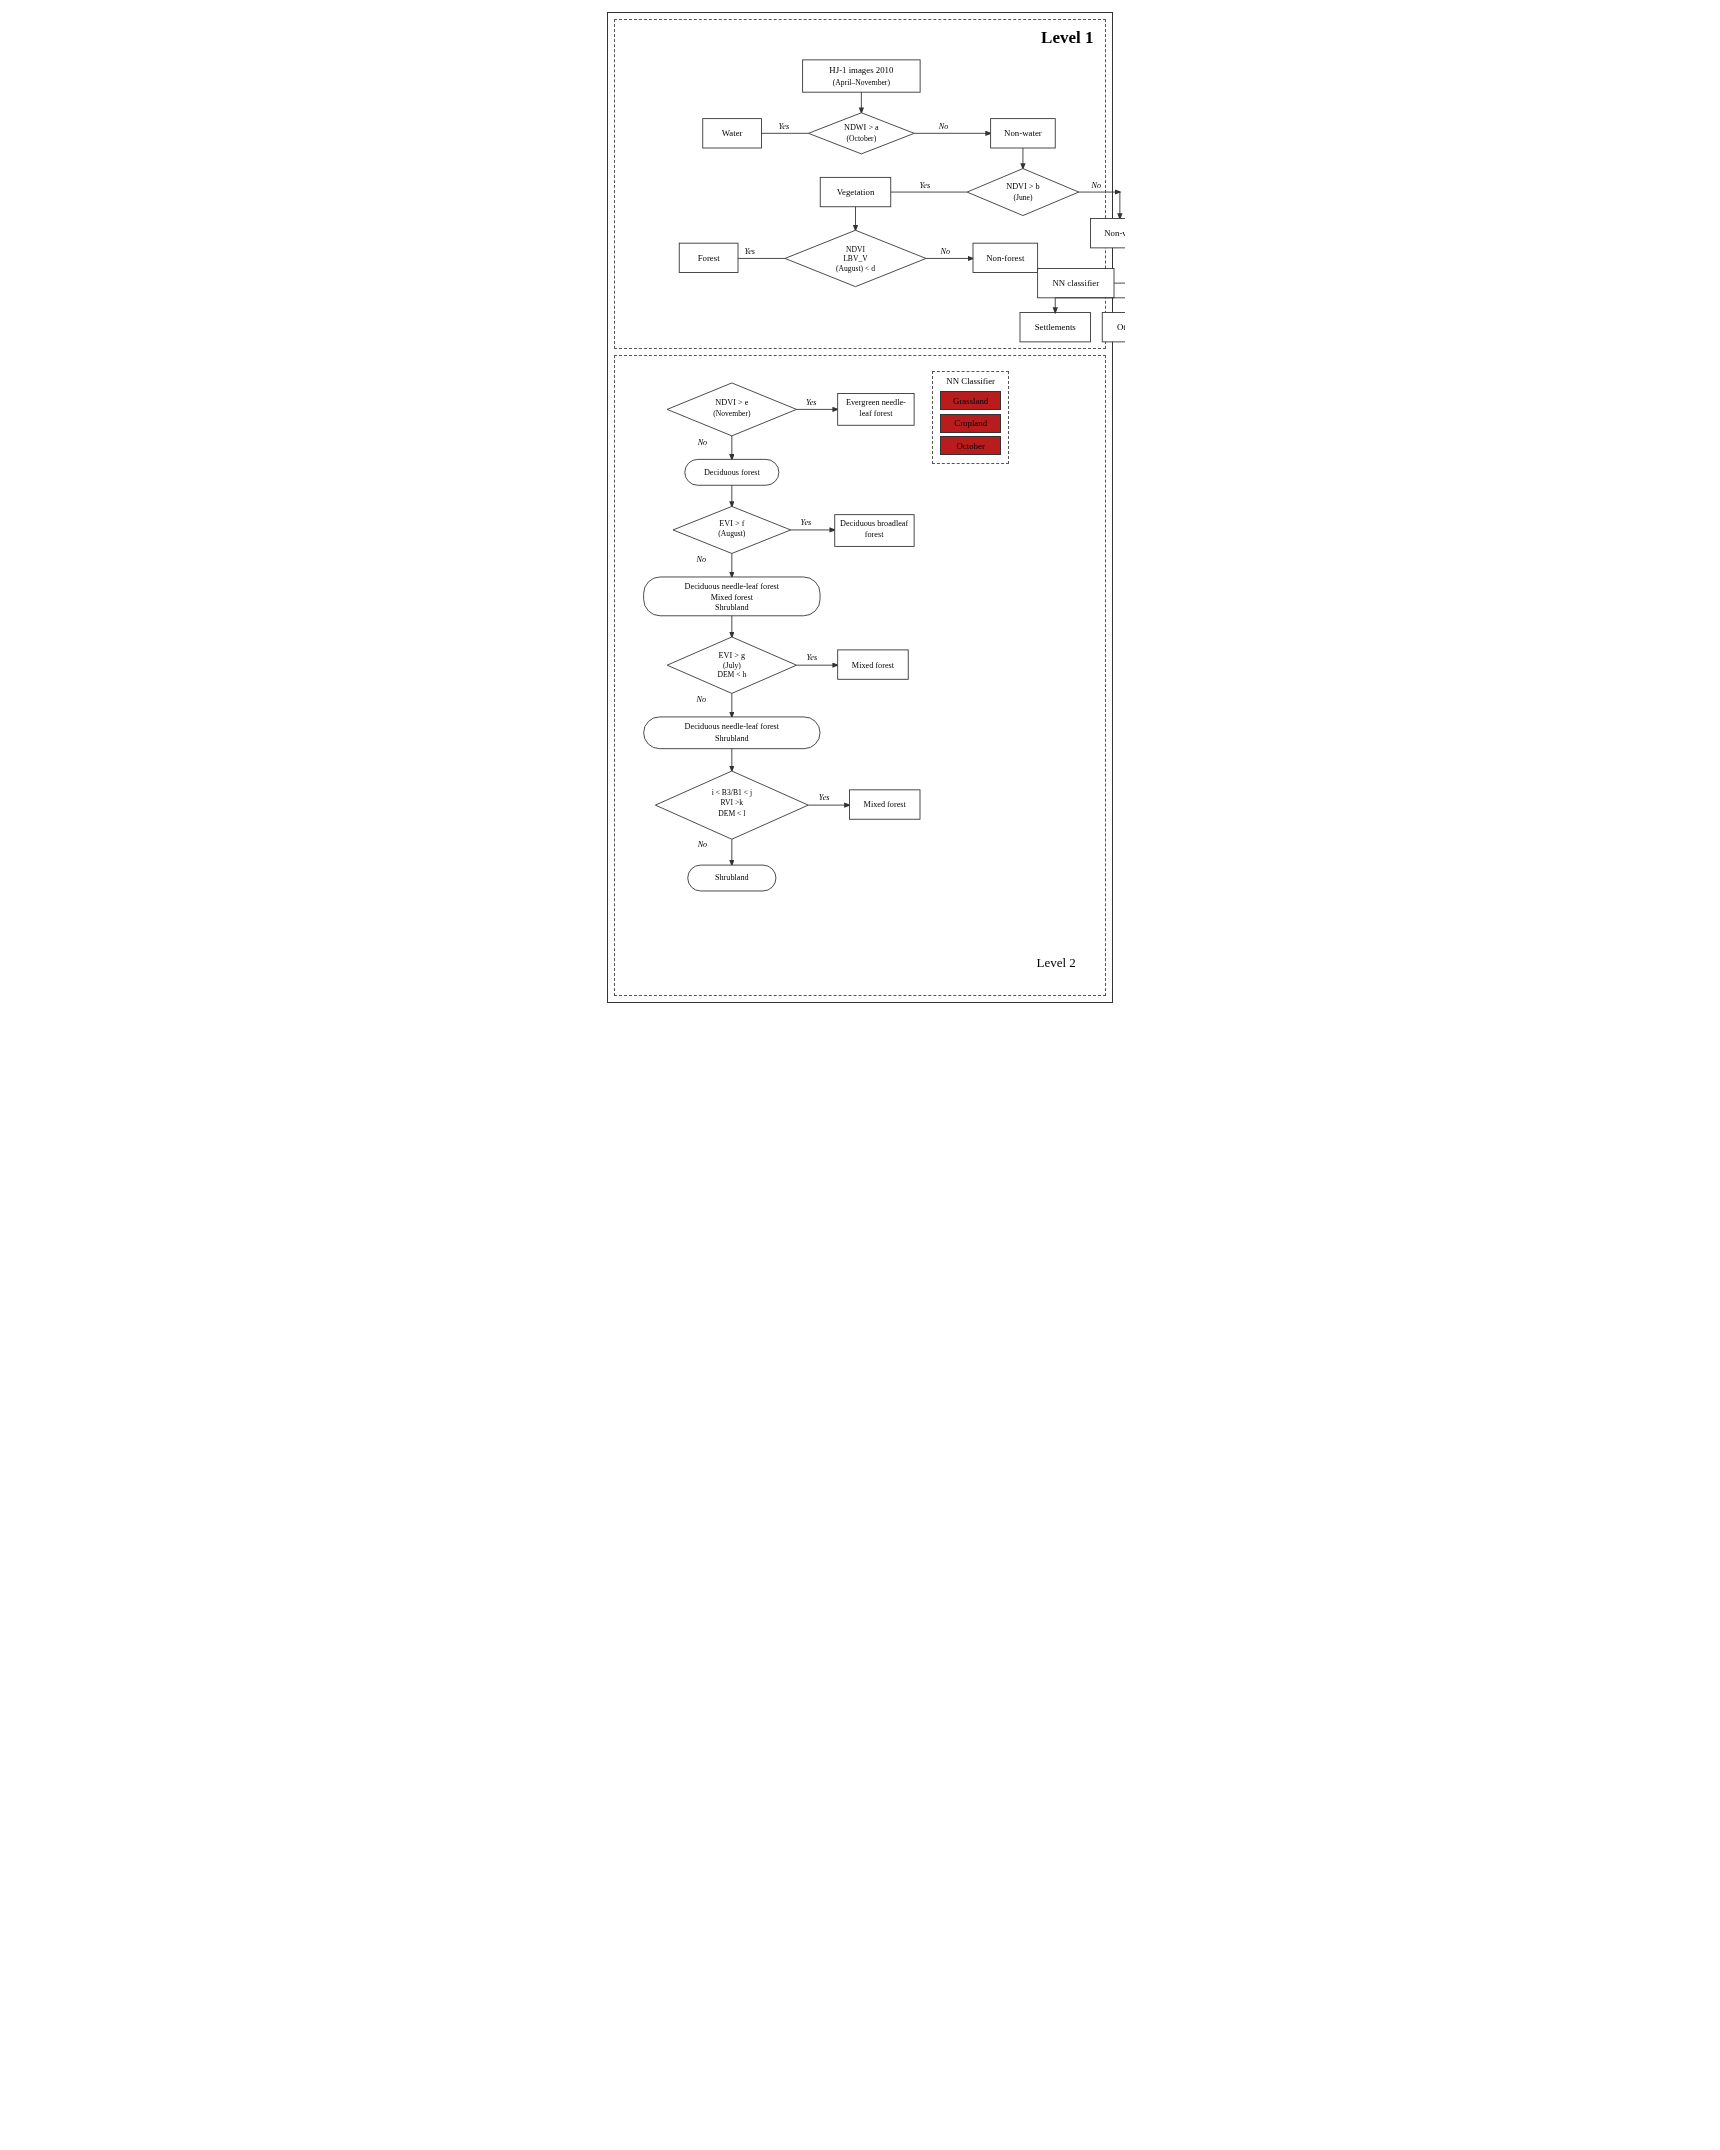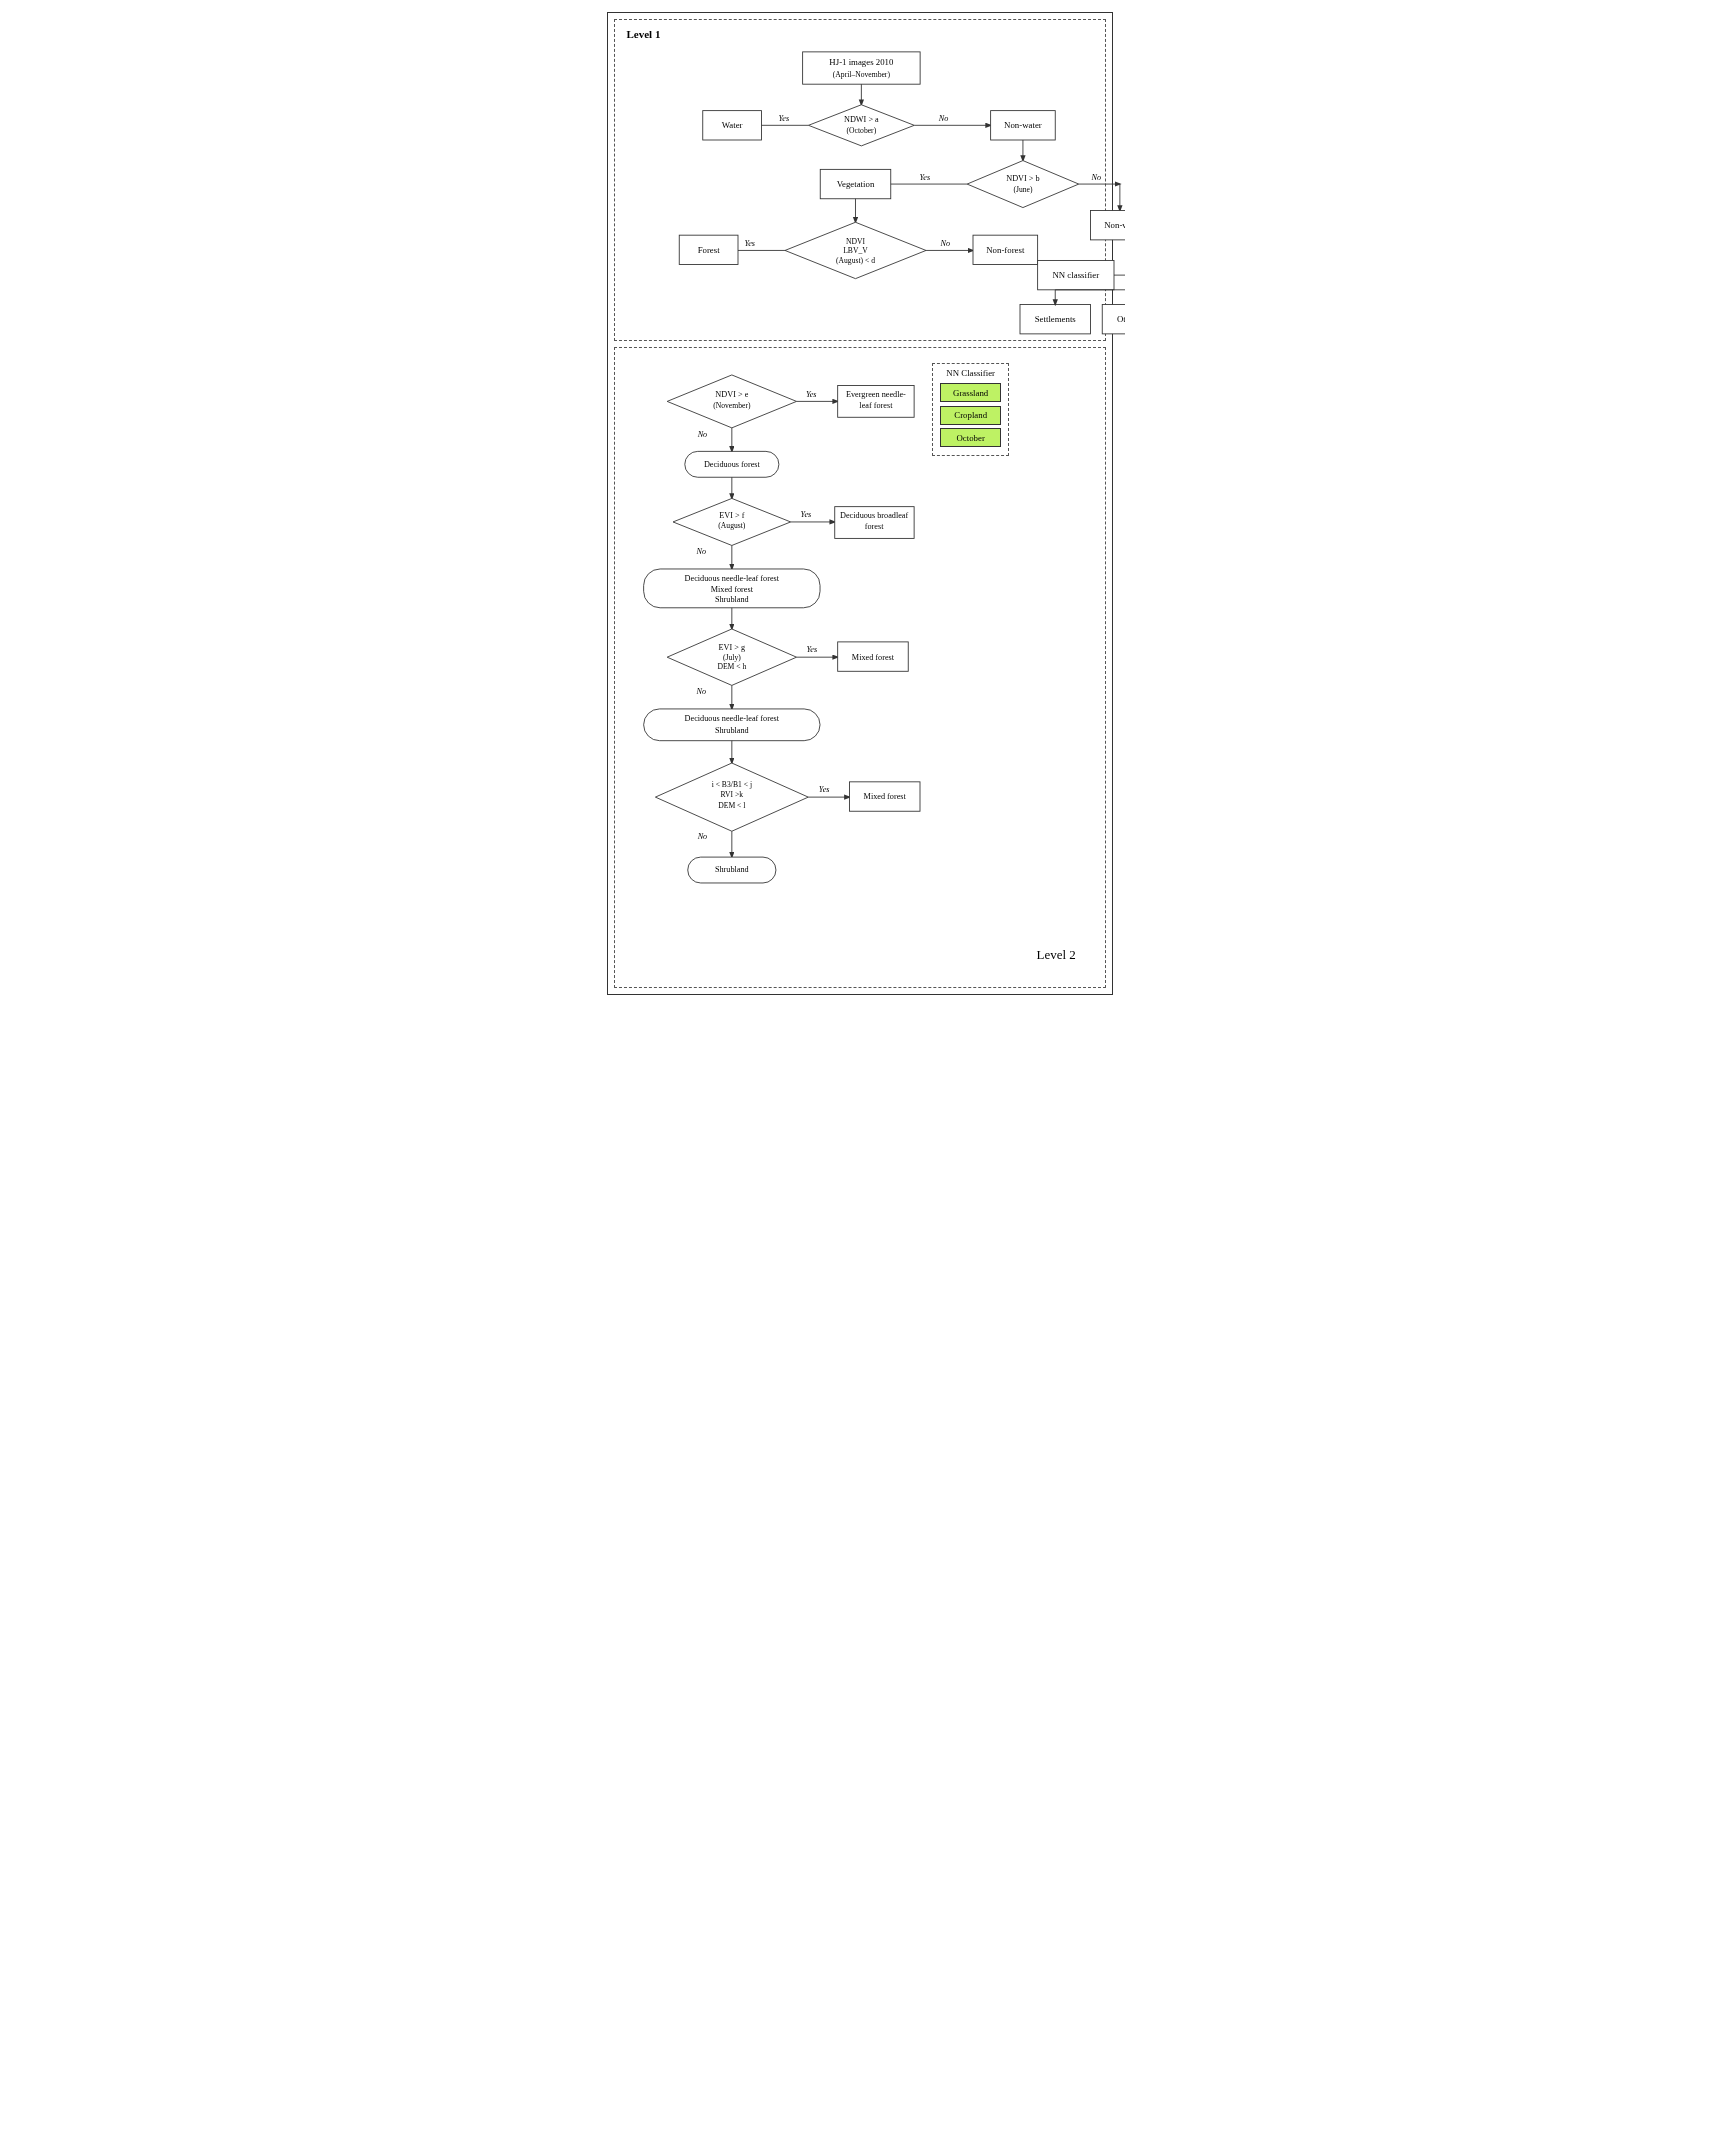--- a/index.html
+++ b/index.html
@@ -26,23 +26,24 @@
 
     .level2-box {
       border: 1.2px dashed #555;
       padding: 8.8px 11.8px 11.8px 11.8px;
       position: relative;
       display: flex;
       gap: 11.8px;
     }
 
     .level-label {
-      font-size: 11px;
+      font-size: 17px;
       font-weight: bold;
       margin-bottom: 5.9px;
+      text-align: right;
     }
 
     .level2-label {
       position: absolute;
       bottom: 11.8px;
       right: 17.7px;
       font-size: 13px;
       font-weight: normal;
     }
 
@@ -59,21 +60,21 @@
       display: inline-block;
       text-align: center;
       font-size: 8.8px;
     }
     .nn-box .nn-title {
       font-size: 8.8px;
       margin-bottom: 4.7px;
     }
     .nn-item {
       border: 0.9px solid #333;
-      background: #bef264;
+      background: #b91c1c;
       text-align: center;
       padding: 3.5px 11.8px;
       font-size: 8.8px;
       margin: 3.5px 0;
     }
   </style>
 </head>
 <body>
 
 <div class="outer-container">

